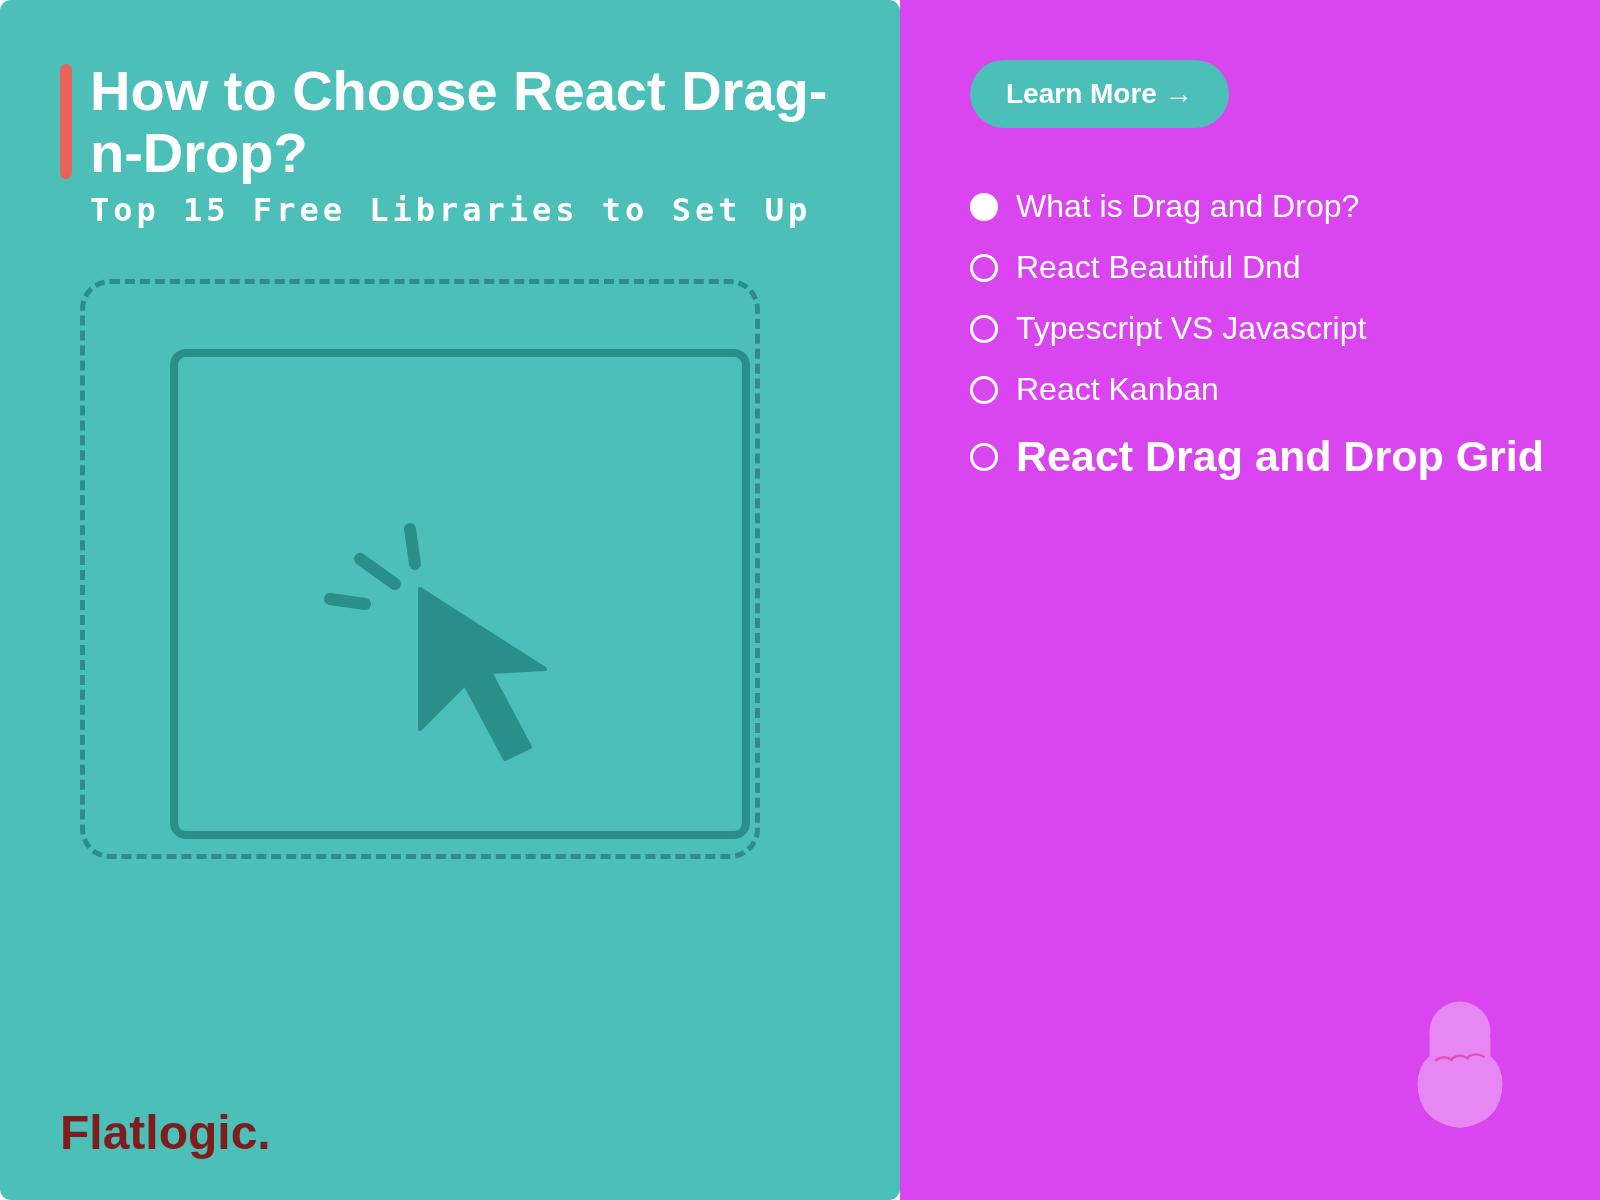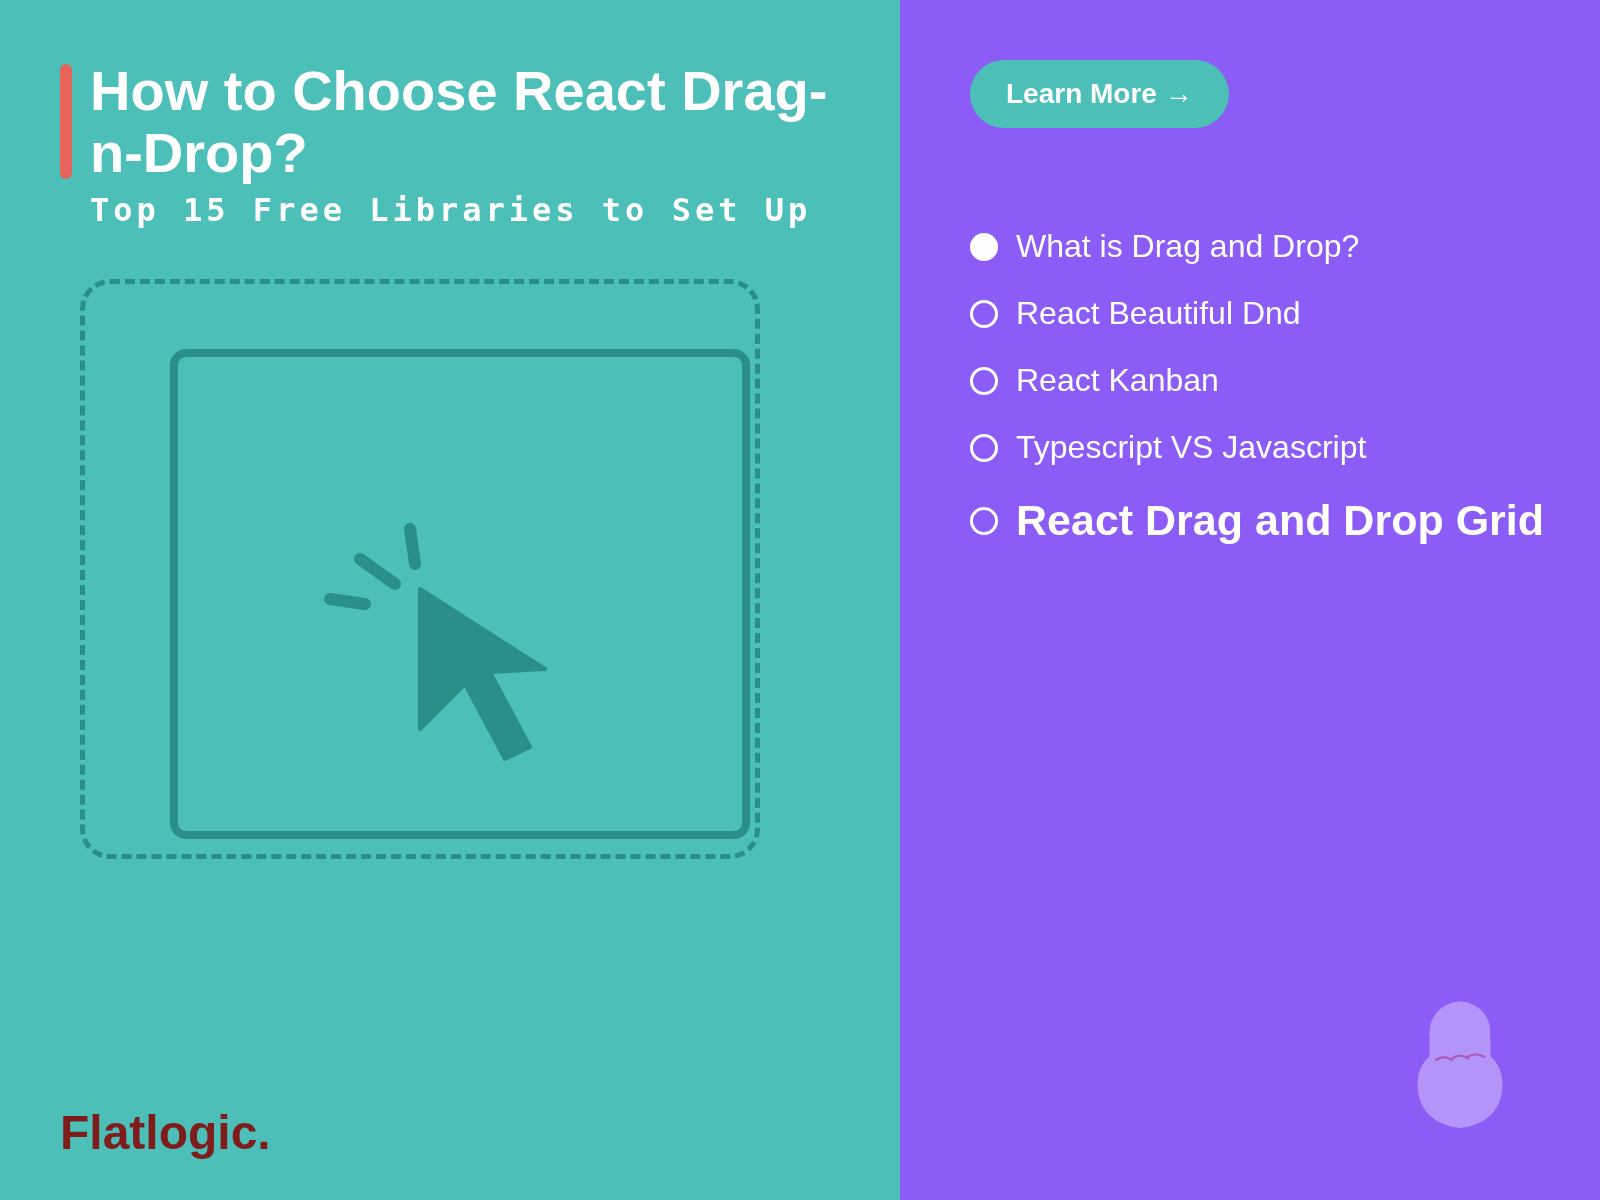--- a/index.html
+++ b/index.html
@@ -12,25 +12,26 @@
       overflow: hidden;
     }
 
     .left-panel {
       flex: 0 0 900px;
       background-color: #4BBFB8;
       position: relative;
       padding: 60px 60px 40px 60px;
       display: flex;
       flex-direction: column;
+      border-radius: 11px;
     }
 
     .right-panel {
       flex: 1;
-      background-color: #8b5cf6;
+      background-color: #d946ef;
       position: relative;
       padding: 60px 50px 40px 70px;
       display: flex;
       flex-direction: column;
     }
 
     
     .header-block {
       display: flex;
       align-items: flex-start;
@@ -125,22 +126,21 @@
       border: none;
       cursor: pointer;
       margin-bottom: 60px;
       align-self: flex-start;
     }
 
     .nav-list {
       list-style: none;
       display: flex;
       flex-direction: column;
-      gap: 30px;
-      margin-top: 40px;
+      gap: 24px;
     }
 
     .nav-item {
       display: flex;
       align-items: center;
       gap: 18px;
       font-size: 32px;
       font-weight: 400;
       color: white;
     }
@@ -219,25 +219,25 @@
   <li class="nav-item">
         <span class="nav-dot filled"></span>
         <span>What is Drag and Drop?</span>
       </li>
       <li class="nav-item">
         <span class="nav-dot outline"></span>
         <span>React Beautiful Dnd</span>
       </li>
       <li class="nav-item">
         <span class="nav-dot outline"></span>
+        <span>Typescript VS Javascript</span>
+      </li>
+      <li class="nav-item">
+        <span class="nav-dot outline"></span>
         <span>React Kanban</span>
-      </li>
-      <li class="nav-item">
-        <span class="nav-dot outline"></span>
-        <span>Typescript VS Javascript</span>
       </li>
       <li class="nav-item active">
         <span class="nav-dot outline"></span>
         <span>React Drag and Drop Grid</span>
       </li>
     </ul>
 
   <div class="hand-icon-wrapper">
     <svg class="hand-svg" viewBox="0 0 200 200" fill="white" xmlns="http://www.w3.org/2000/svg">
 

